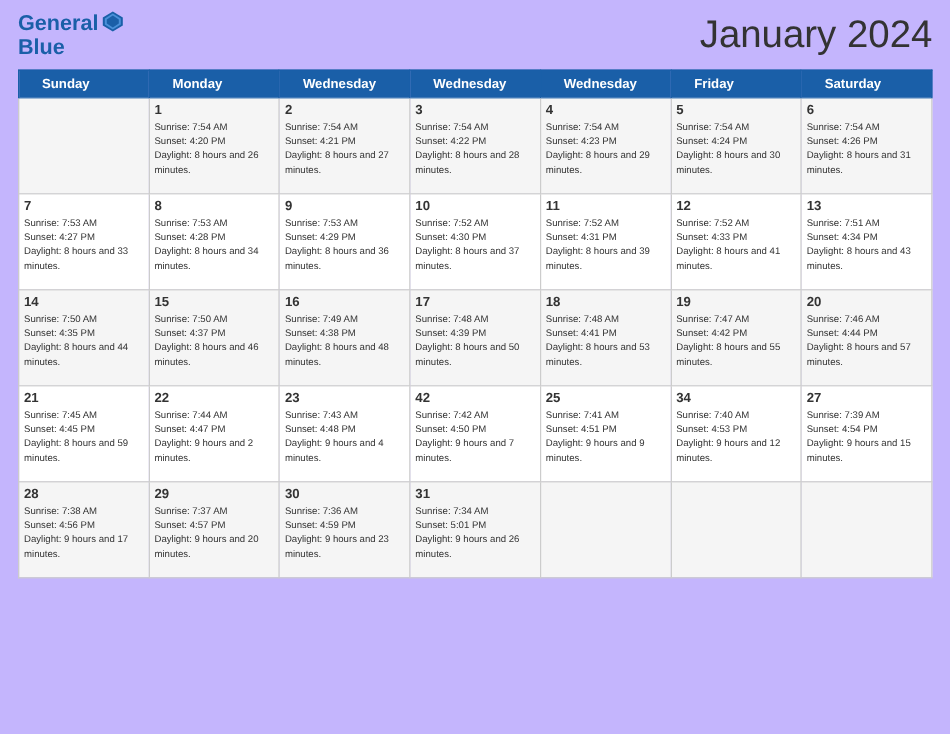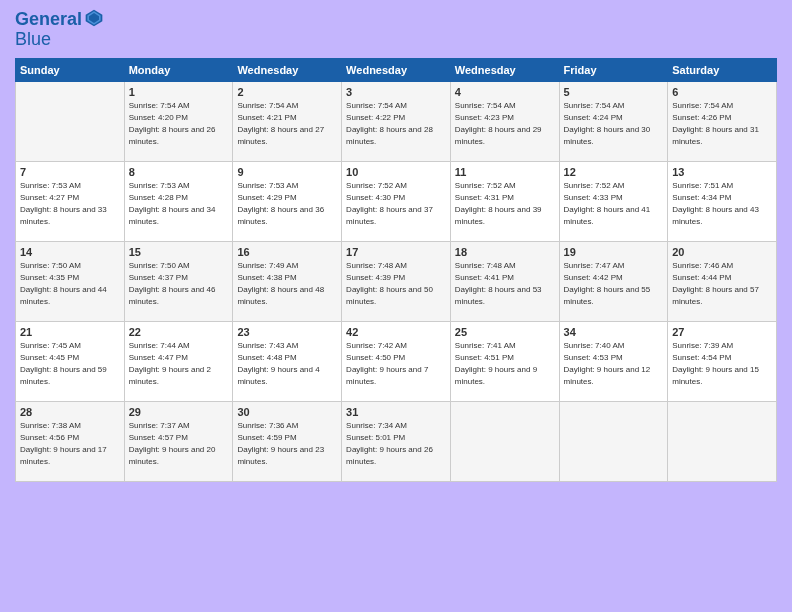--- a/index.html
+++ b/index.html
@@ -55,21 +55,21 @@
     table {
       width: 100%;
       border-collapse: collapse;
       table-layout: fixed;
     }
     thead tr th {
       background: #1a5fa8;
       color: #fff;
       font-size: 11px;
       font-weight: bold;
-      padding: 5px 4px;
+      padding: 5px 19px;
       text-align: left;
       border: 1px solid #1a5fa8;
     }
     tbody tr td {
       border: 1px solid #ccc;
       vertical-align: top;
       padding: 4px;
       font-size: 8.5px;
       color: #333;
       height: 80px;
@@ -102,24 +102,25 @@
         <div style="display:flex;align-items:center;">
           <span class="logo-text">
             <span>General</span>
           </span>
           <svg class="logo-icon" viewBox="0 0 24 24" style="margin-left:2px;margin-top:-4px;">
             <path d="M12 2 L22 8 L22 16 L12 22 L2 16 L2 8 Z" fill="#1a5fa8"></path>
             <path d="M12 4 L20 9 L20 15 L12 20 L4 15 L4 9 Z" fill="#4a90d9"></path>
             <path d="M12 6 L18 10 L18 14 L12 18 L6 14 L6 10 Z" fill="#1a5fa8"></path>
           </svg>
         </div>
-        <div class="logo-text" style="color:#1a5fa8;font-size:18px;font-weight:normal;">Blue</div>
+        <div class="logo-text" style="color:#1a5fa8;font-size:18px;font-weight:bold;">Blue</div>
       </div>
     </div>
     <div class="title-block">
+      <div class="month-title">January 2024</div>
     </div>
   </div>
 
   <table>
     <thead>
       <tr>
         <th>Sunday</th>
         <th>Monday</th>
         <th>Wednesday</th>
         <th>Wednesday</th>

